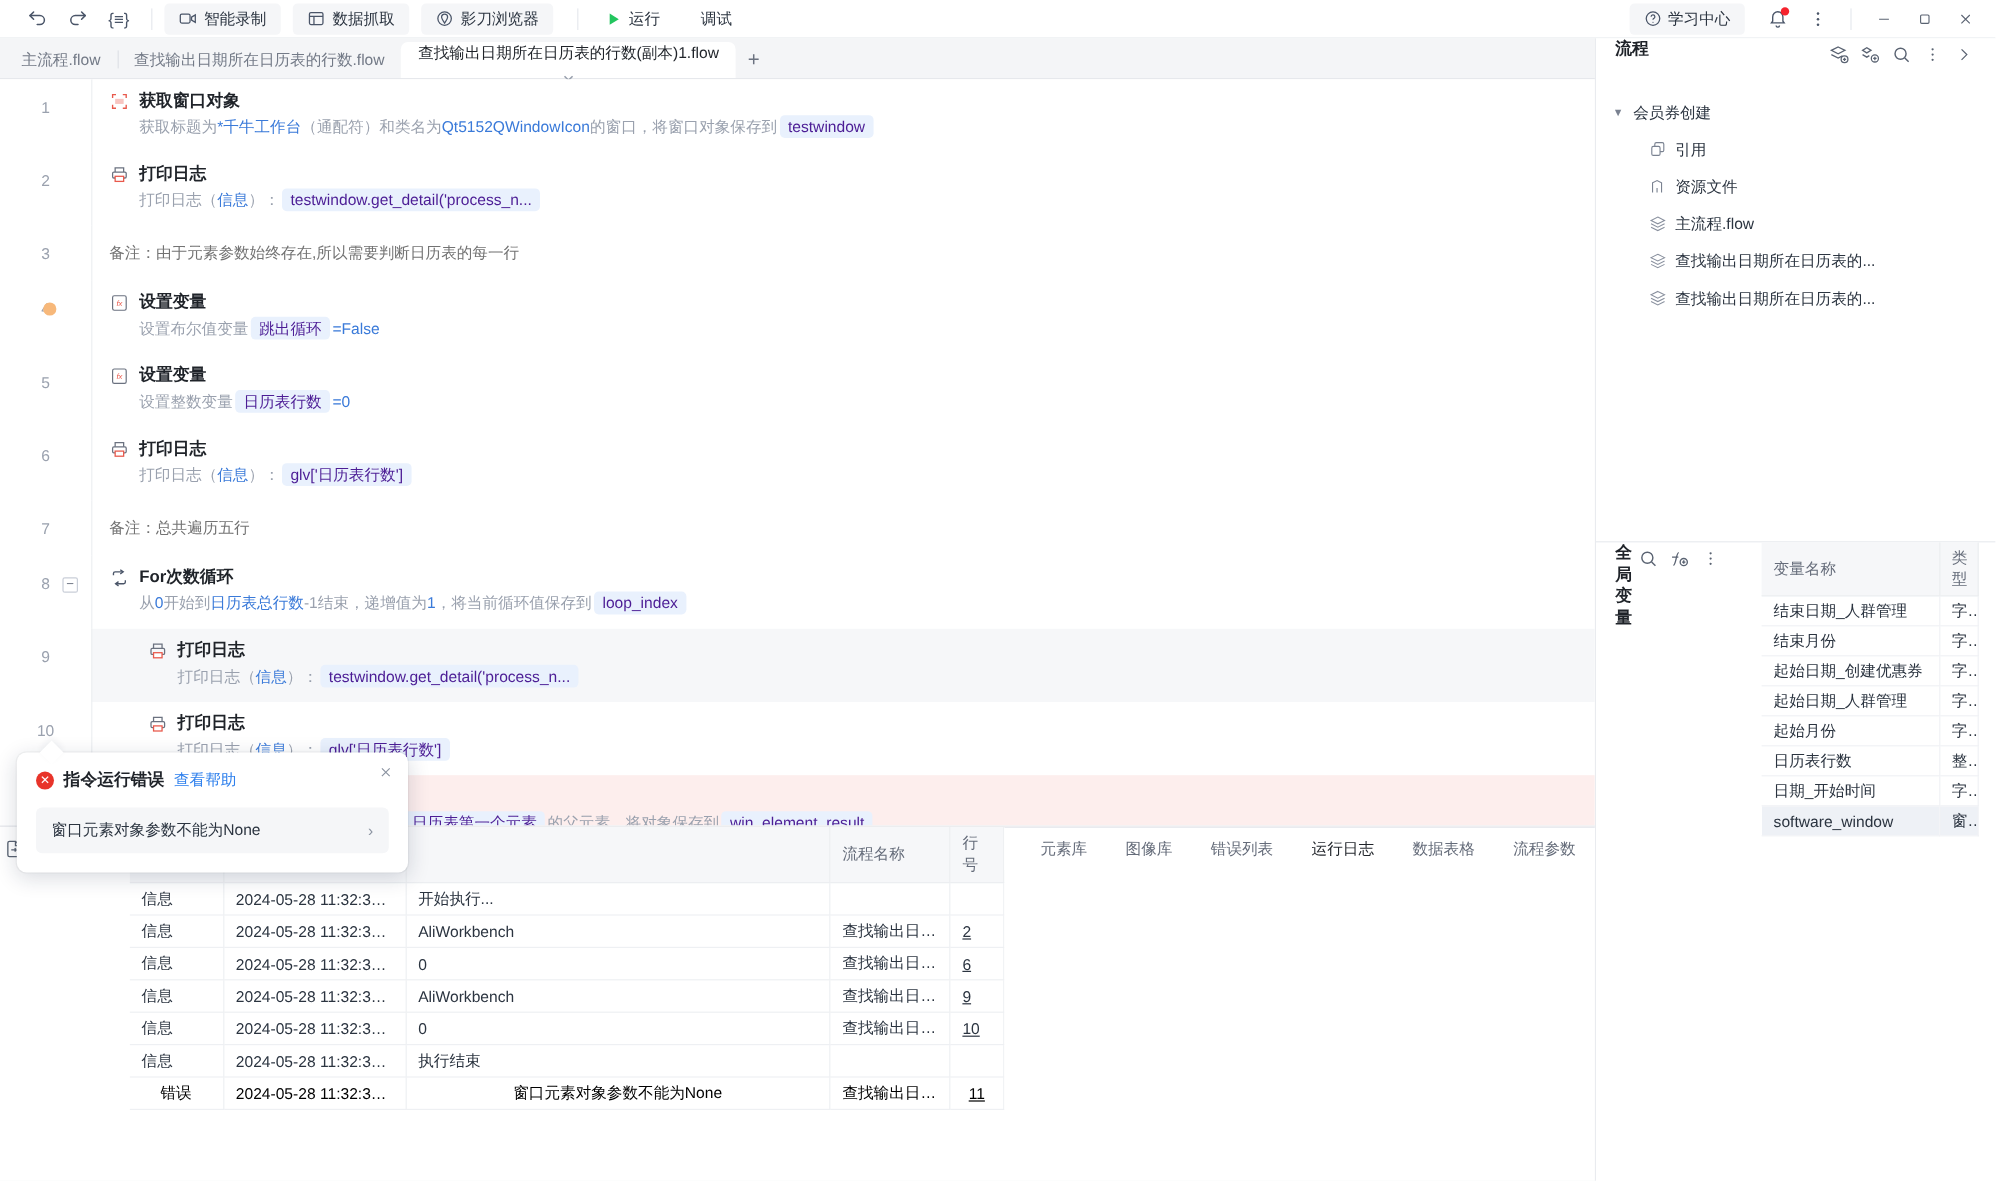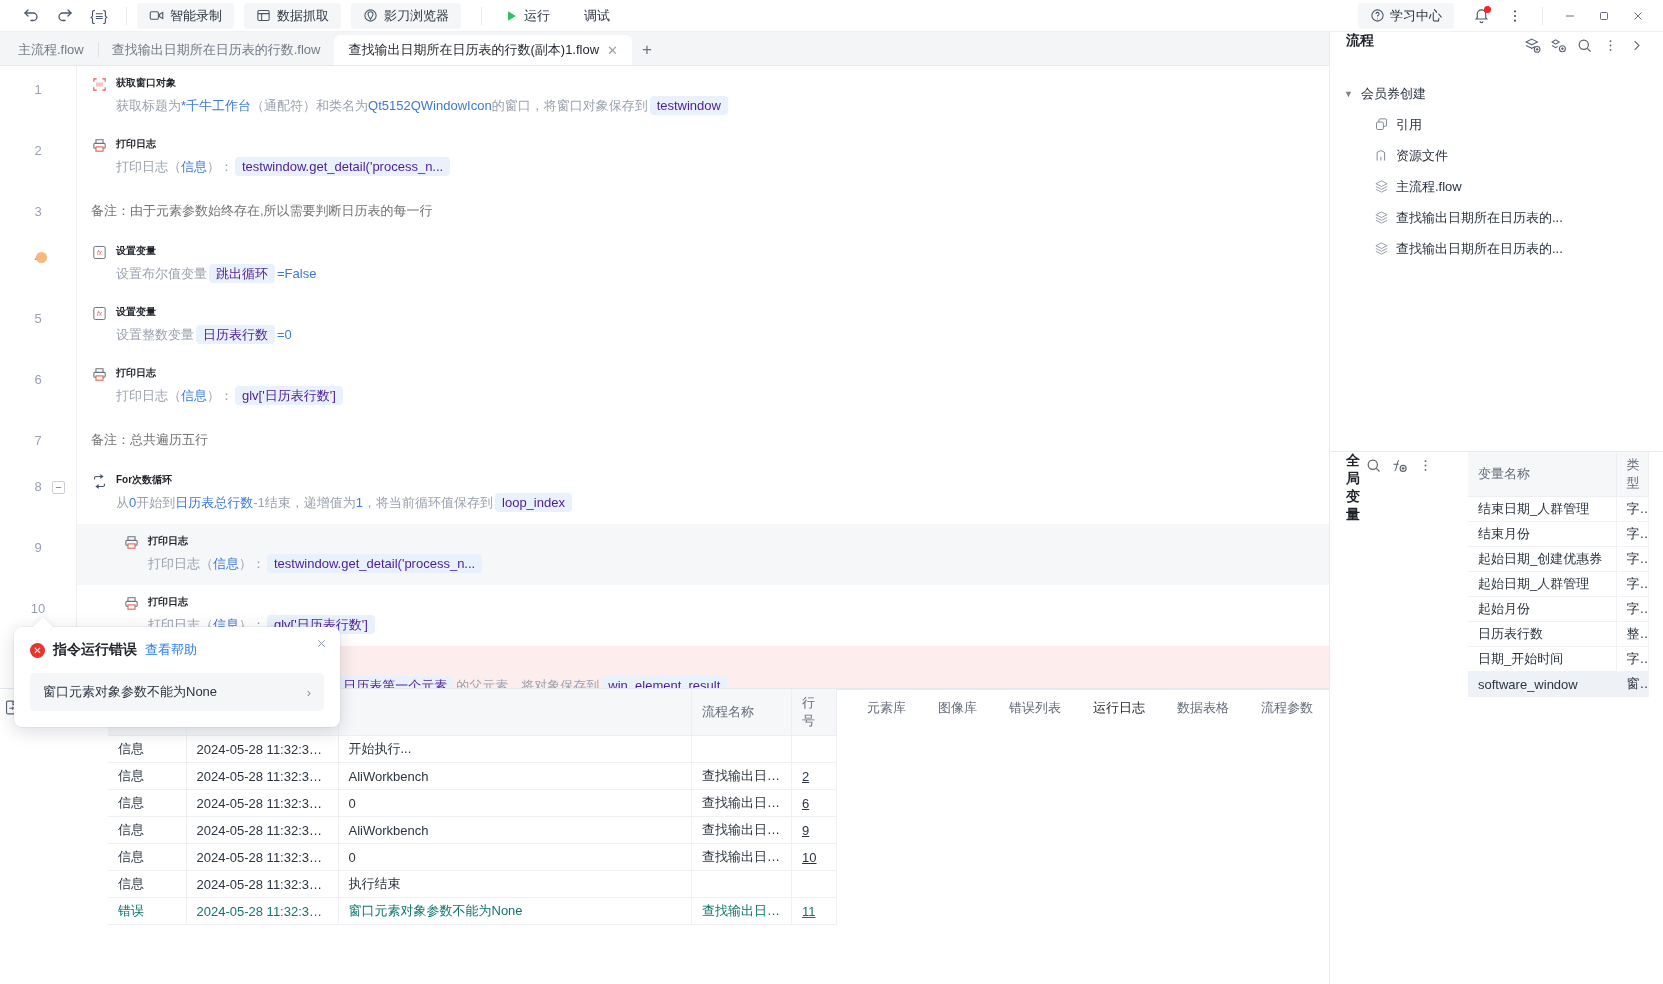--- a/index.html
+++ b/index.html
@@ -57,21 +57,21 @@
     background: #f4f5f7; padding-left: 4px; border-bottom: 1px solid #e6e8ec;
   }
   .tab {
     height: 30px; display: flex; align-items: center; gap: 8px;
     padding: 0 14px; font-size: 13px; color: #737a87; cursor: pointer;
     border-radius: 6px 6px 0 0; position: relative; white-space: nowrap;
   }
   .tab + .tab::before {
     content: ""; position: absolute; left: 0; top: 7px; height: 15px; width: 1px; background: #dfe2e7;
   }
-  .tab.active { background: #fff; color: #1f2329; }
+  .tab.active { background: #fff; color: #1f2329; flex-direction: column; }
   .tab.active::before, .tab.active + .tab::before { display: none; }
   .tab .x { color: #99a0ad; font-size: 13px; line-height: 1; }
   .tab-add { width: 30px; height: 30px; display: flex; align-items: center; justify-content: center; color: #6b7280; cursor: pointer; font-size: 17px; }
 
   
   .flow-area { flex: 1; display: flex; background: #fff; min-height: 0; position: relative; overflow: hidden; }
   .steps { flex: 1; position: relative; min-width: 0; }
 
   .step-row { display: flex; position: relative; }
   .step-row .num {
@@ -91,21 +91,21 @@
     flex: 1; min-width: 0; padding: 8px 10px 10px 0;
     border-left: 1px solid #edeff2;
   }
   .step-row.highlight .content { background: #f6f7f9; }
   .step-row.error .content { background: #fdeeed; }
   .step-row.highlight, .step-row.error { }
   .step-inner { display: flex; gap: 8px; padding-left: 14px; }
   .step-inner.indent { padding-left: 46px; }
   .step-icon { width: 17px; height: 17px; margin-top: 2px; flex: 0 0 17px; }
   .step-text { min-width: 0; }
-  .step-title { font-size: 10px; font-weight: bold; color: #1f2329; line-height: 18px; }
+  .step-title { font-size: 14px; font-weight: bold; color: #1f2329; line-height: 18px; }
   .step-desc { font-size: 13px; color: #9aa1ae; line-height: 22px; margin-top: 3px; white-space: nowrap; }
   .chip { background: #e9f1fd; color: #4c1d95; border-radius: 4px; padding: 2px 7px; margin: 0 2px; }
   .blue { color: #3a7ad9; }
   .note { color: #737373; font-size: 13px; padding-left: 14px; line-height: 22px; }
   .note-row .content { padding: 12px 10px 12px 0; }
 
   
   .logpanel { height: 296px; min-height: 296px; background: #fff; border-top: 1px solid #e6e8ec; display: flex; flex-direction: row; position: relative;}
   .log-toolbar { height: 36px; display: flex; align-items: center; justify-content: flex-end; gap: 12px; padding-right: 18px; }
   .log-toolbar .ic { width: 22px; height: 22px; display: flex; align-items: center; justify-content: center; color: #5a6372; cursor: pointer; }
@@ -114,21 +114,21 @@
   table.logs th {
     background: #f6f7f9; color: #656c7a; font-weight: normal; font-size: 13px;
     text-align: left; padding: 5px 10px; height: 25px;
     border-right: 1px solid #eceef1; border-bottom: 1px solid #eceef1;
   }
   table.logs td {
     font-size: 13px; color: #2b3440; padding: 4px 10px; height: 24px;
     border-right: 1px solid #eef0f3; border-bottom: 1px solid #eef0f3;
     overflow: hidden; text-overflow: ellipsis; white-space: nowrap;
   }
-  table.logs tr.err td { color: #0f766e; }
+  table.logs tr.err td { color: #000000; text-align: center; }
   td.lnk { text-decoration: underline; }
   .col-lv { width: 78px; }
   .col-ts { width: 152px; }
   .col-msg { width: auto; }
   .col-fn { width: 100px; }
   .col-ln { width: 45px; }
 
   .bottom-tabs {
     height: 36px; min-height: 34px; display: flex; align-items: center;
     gap: 0; border-top: 1px solid #e9ebef; background: #fff; padding-left: 14px;

